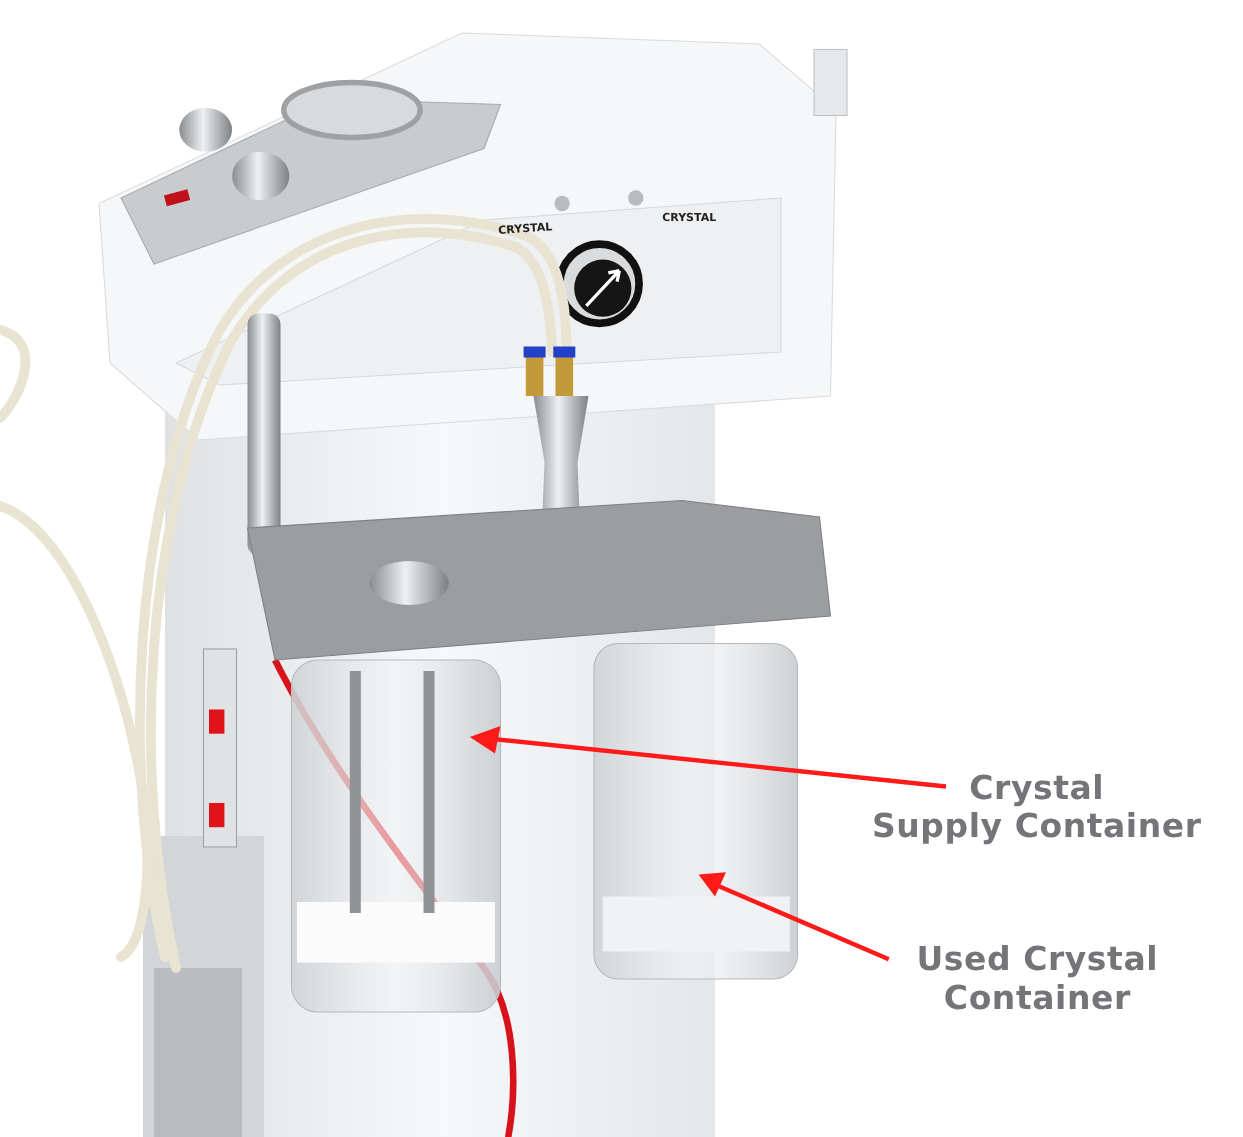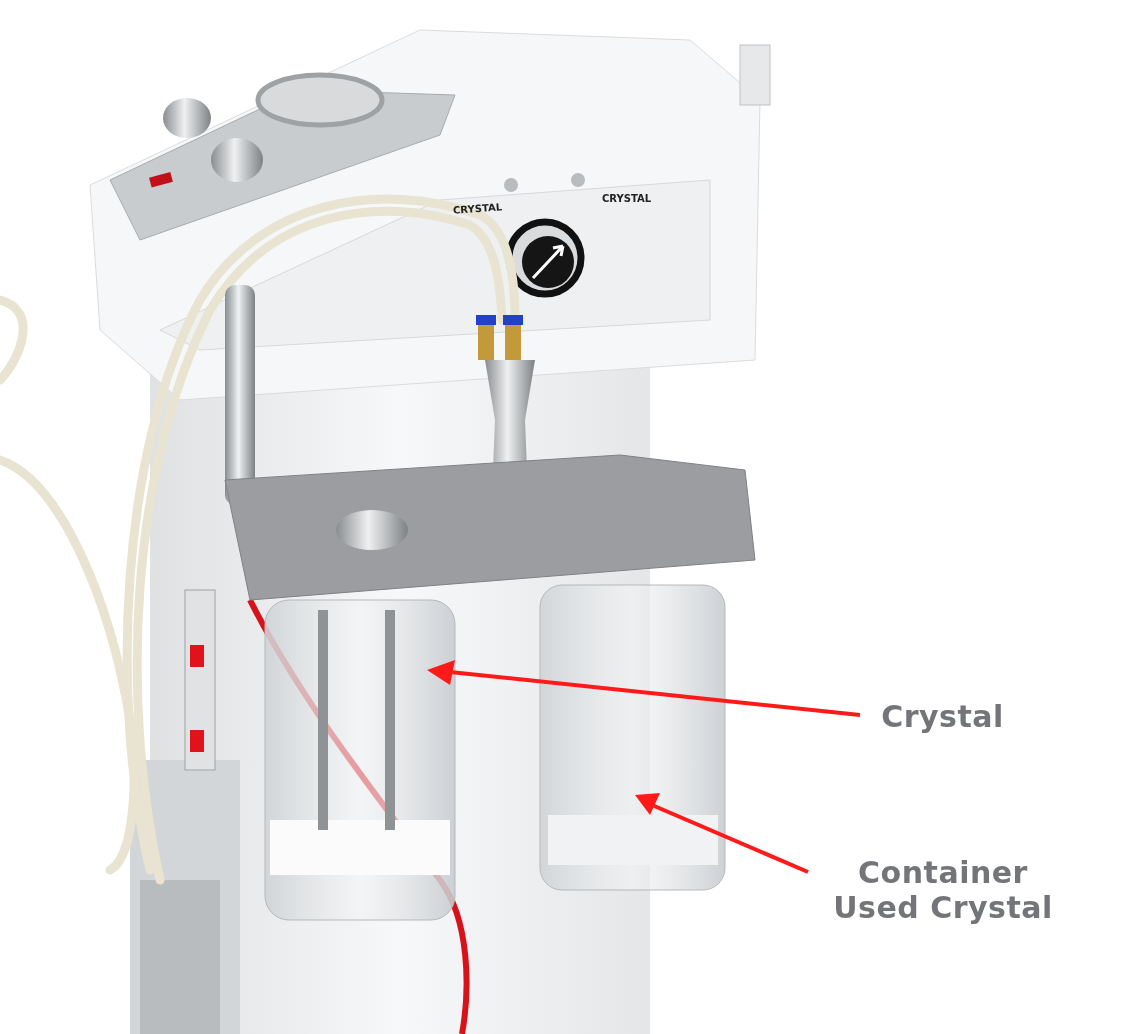--- a/index.html
+++ b/index.html
@@ -97,18 +97,19 @@
       <line x1="808" y1="872" x2="652" y2="805" stroke="#ff1a1a" stroke-width="4"></line>
       <polygon points="635,795 660,793 650,815" fill="#ff1a1a"></polygon>
     </g>
   </svg>
 
   <div class="panel-text" style="left:453px; top:203px; transform:rotate(-4deg);">CRYSTAL</div>
   <div class="panel-text" style="left:602px; top:193px;">CRYSTAL</div>
 
   <div class="label" style="left:770px; top:700px; width:345px;">
     <div style="font-size:30px;">Crystal</div>
+    <div style="font-size:30px;">Supply Container</div>
   </div>
   <div class="label" style="left:808px; top:856px; width:270px;">
+    <div style="font-size:30px;">Used Crystal</div>
     <div style="font-size:30px;">Container</div>
-    <div style="font-size:30px;">Used Crystal</div>
   </div>
 </div>
 
 </body></html>

